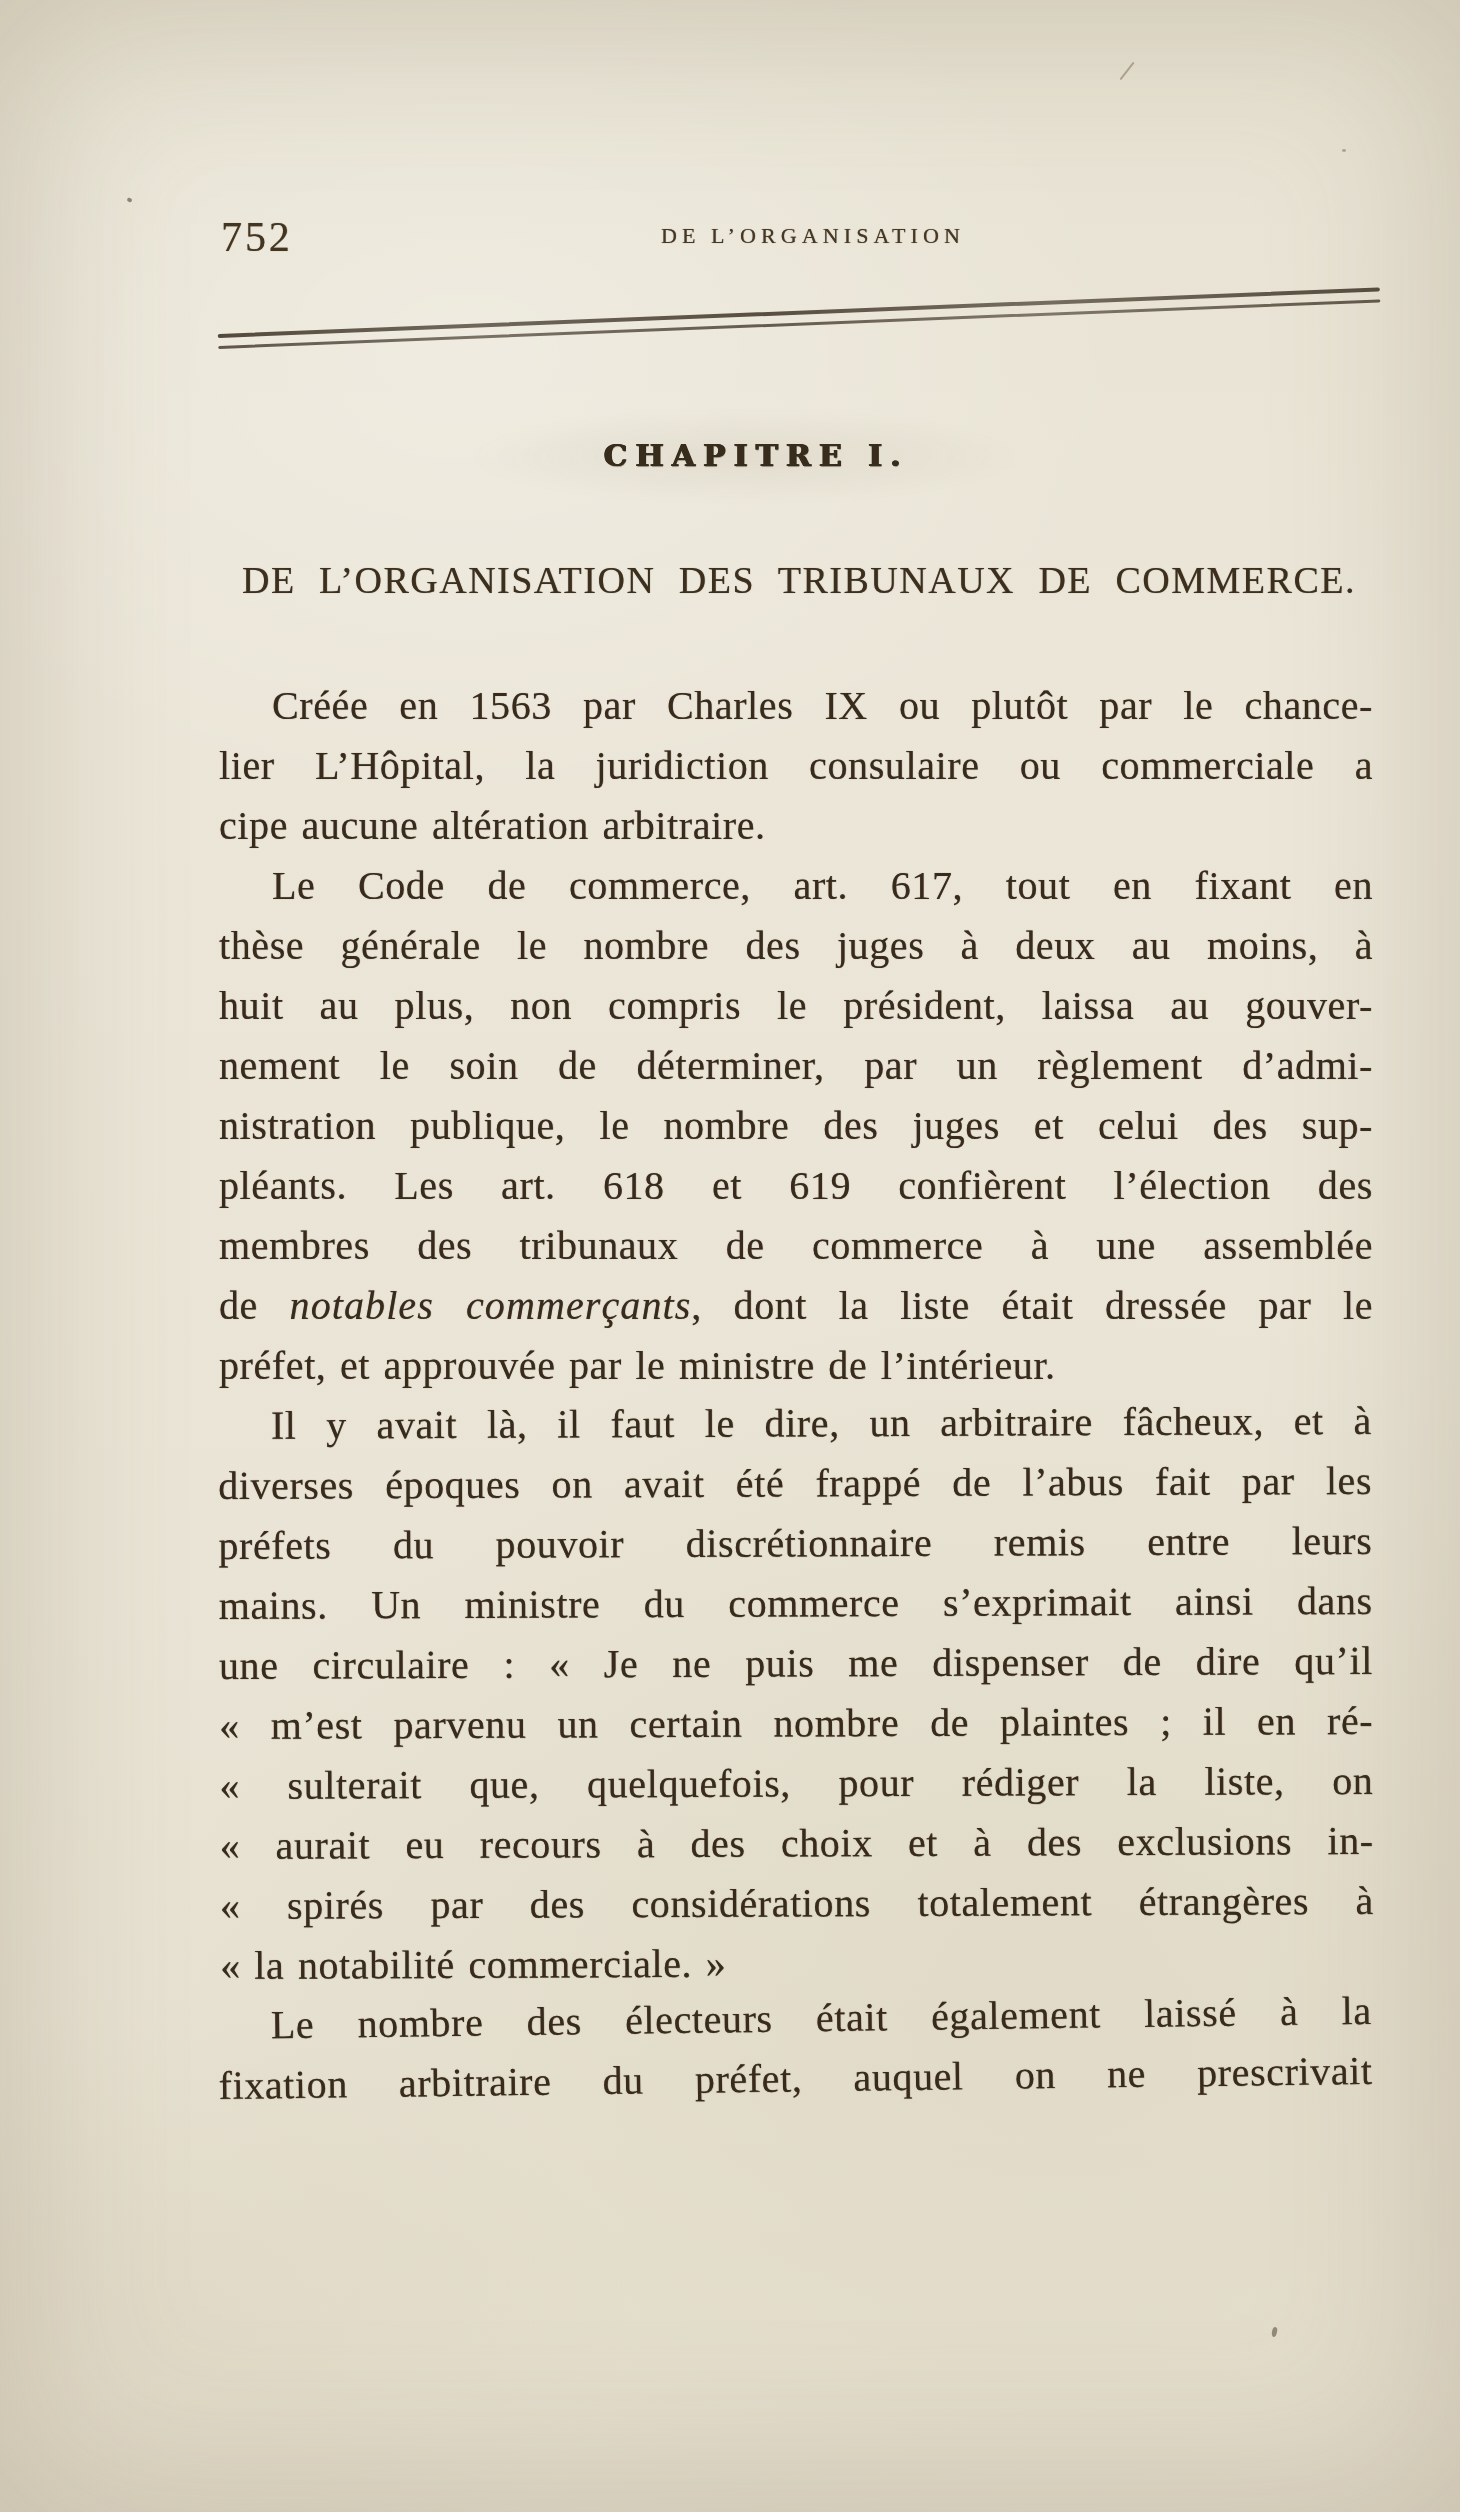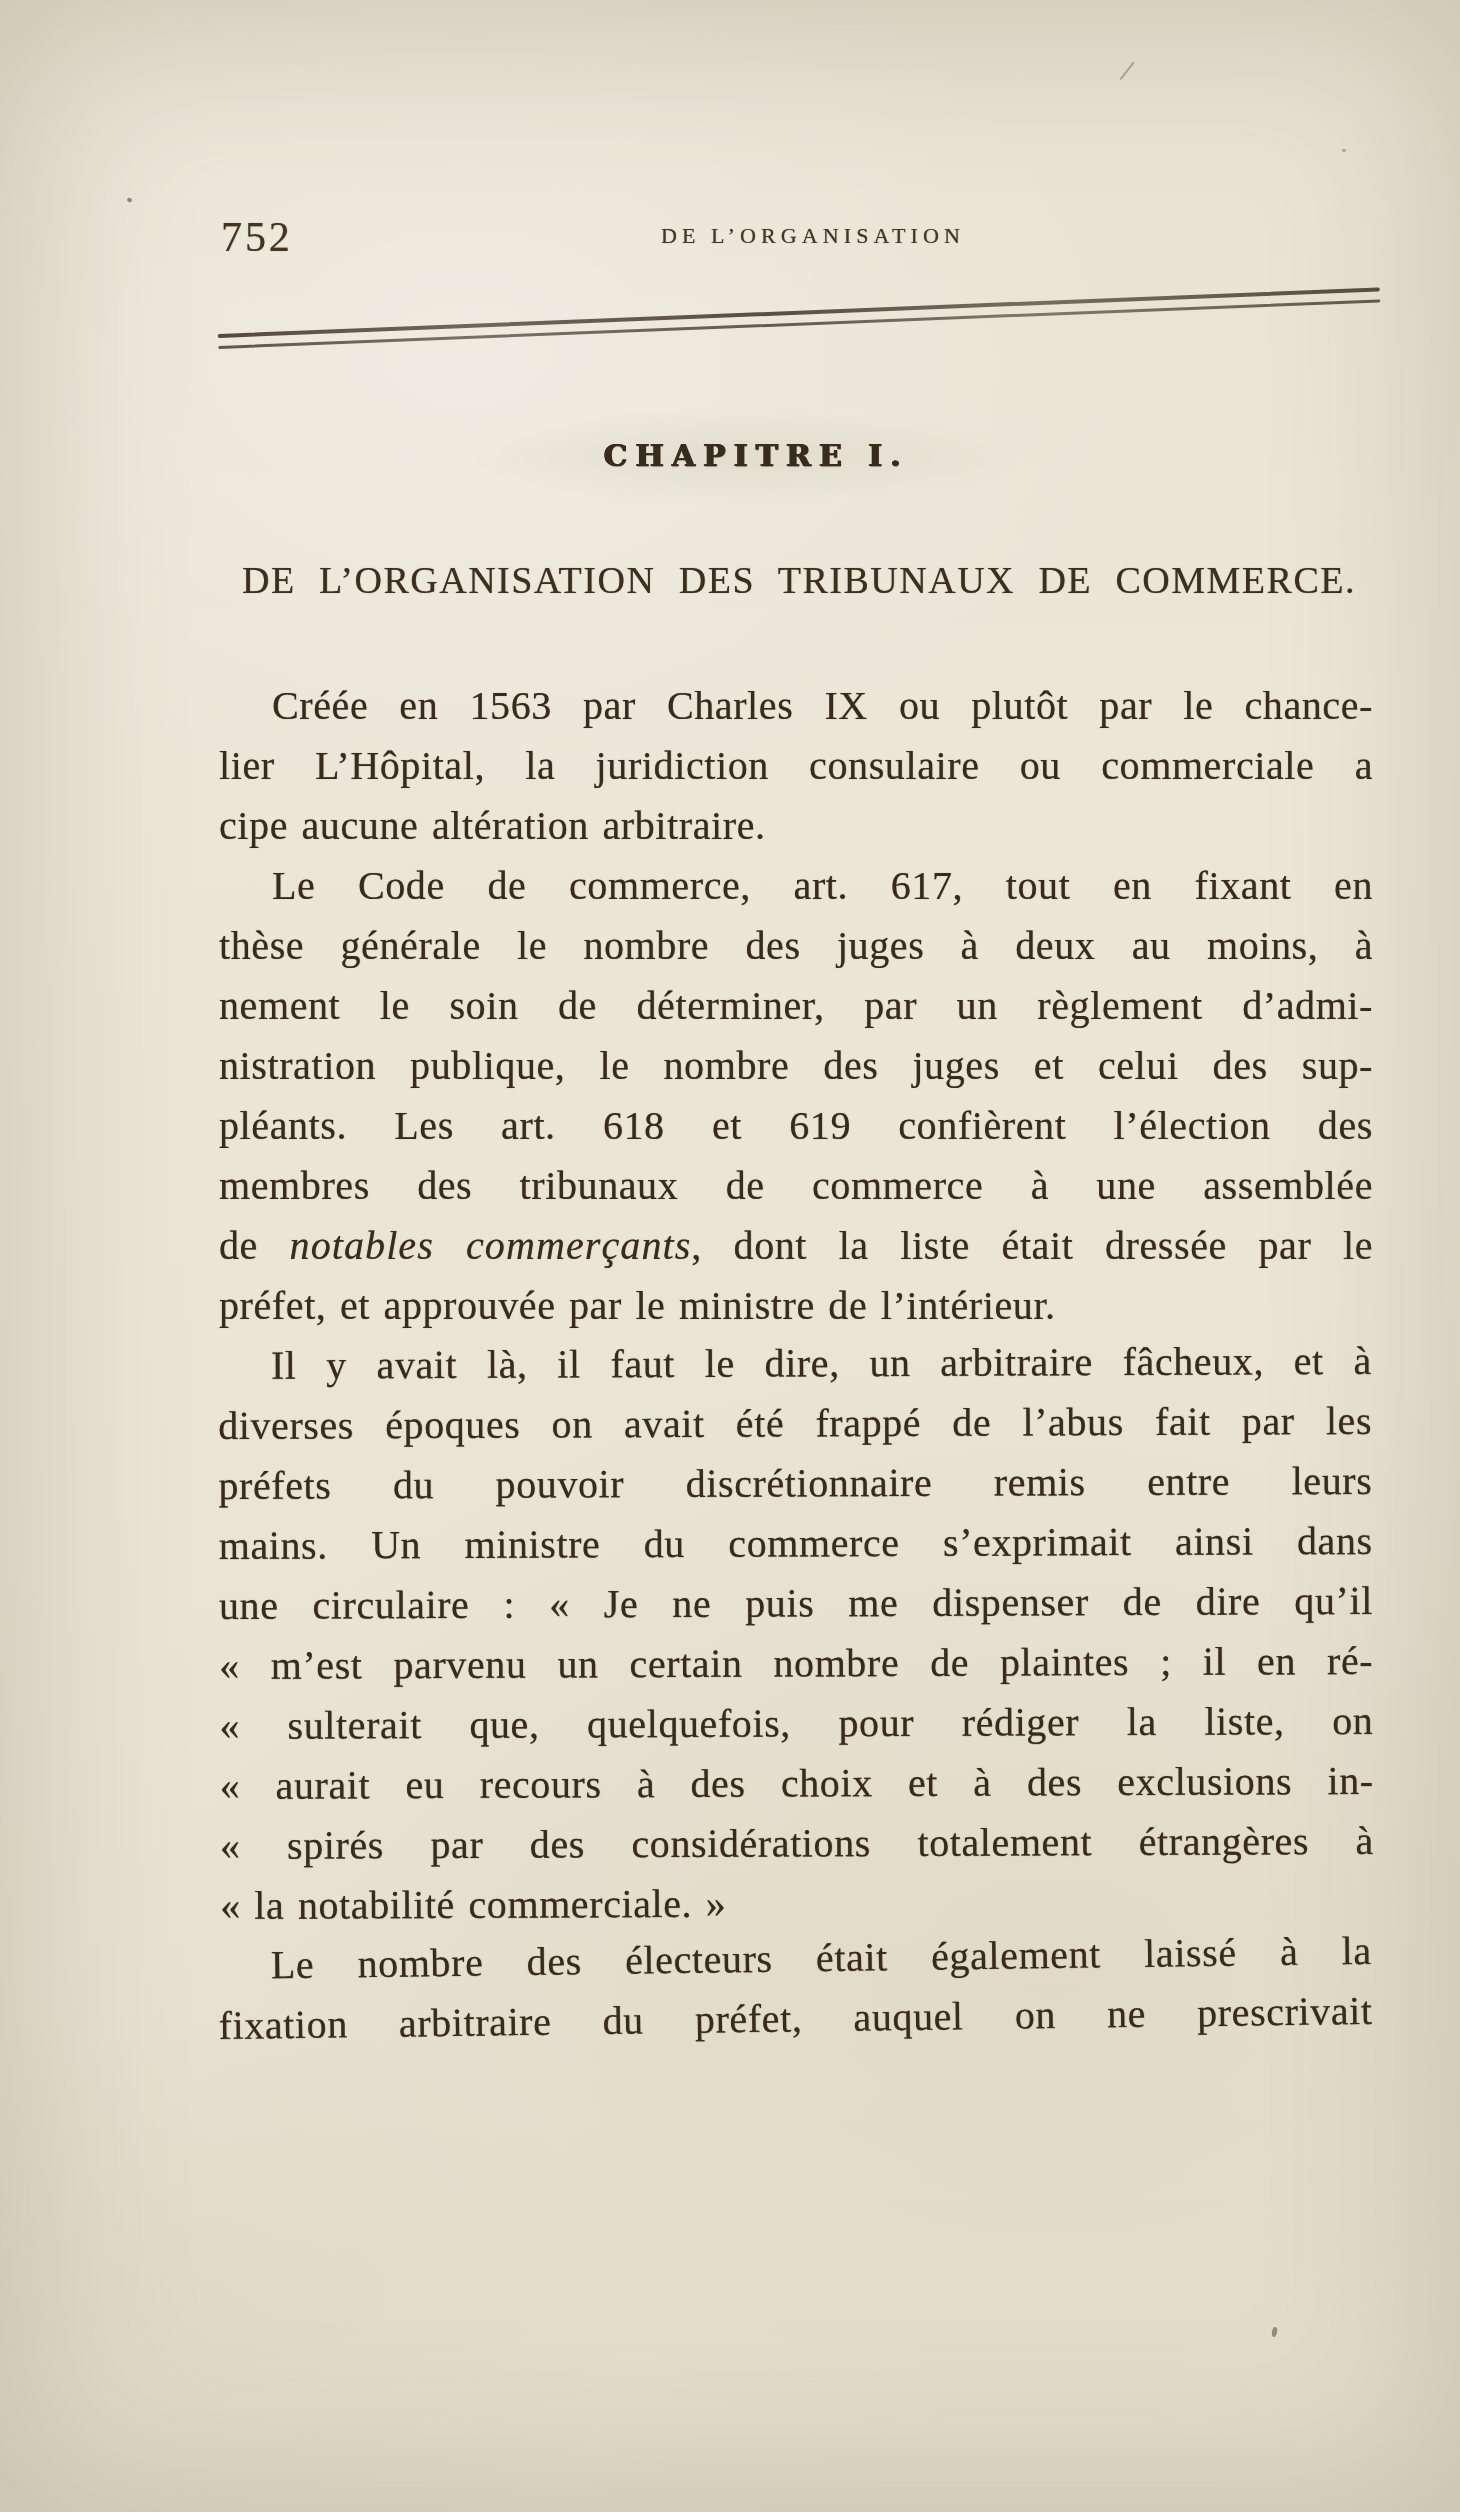--- a/index.html
+++ b/index.html
@@ -118,20 +118,21 @@
 
   <div class="body-text ink">
       <div class="para">
         <div class="line indent"><span>Créée en 1563 par Charles IX ou plutôt par le chance-</span></div>
         <div class="line"><span>lier L’Hôpital, la juridiction consulaire ou commerciale a</span></div>
         <div class="line no-just"><span>cipe aucune altération arbitraire.</span></div>
       </div>
       <div class="para">
         <div class="line indent"><span>Le Code de commerce, art. 617, tout en fixant en</span></div>
         <div class="line"><span>thèse générale le nombre des juges à deux au moins, à</span></div>
+        <div class="line"><span>huit au plus, non compris le président, laissa au gouver-</span></div>
         <div class="line"><span>nement le soin de déterminer, par un règlement d’admi-</span></div>
         <div class="line"><span>nistration publique, le nombre des juges et celui des sup-</span></div>
         <div class="line"><span>pléants. Les art. 618 et 619 confièrent l’élection des</span></div>
         <div class="line"><span>membres des tribunaux de commerce à une assemblée</span></div>
         <div class="line"><span>de </span><span class="italic">notables commerçants</span><span>, dont la liste était dressée par le</span></div>
         <div class="line no-just"><span>préfet, et approuvée par le ministre de l’intérieur.</span></div>
       </div>
       <div class="para warp-a">
         <div class="line indent"><span>Il y avait là, il faut le dire, un arbitraire fâcheux, et à</span></div>
         <div class="line"><span>diverses époques on avait été frappé de l’abus fait par les</span></div>

